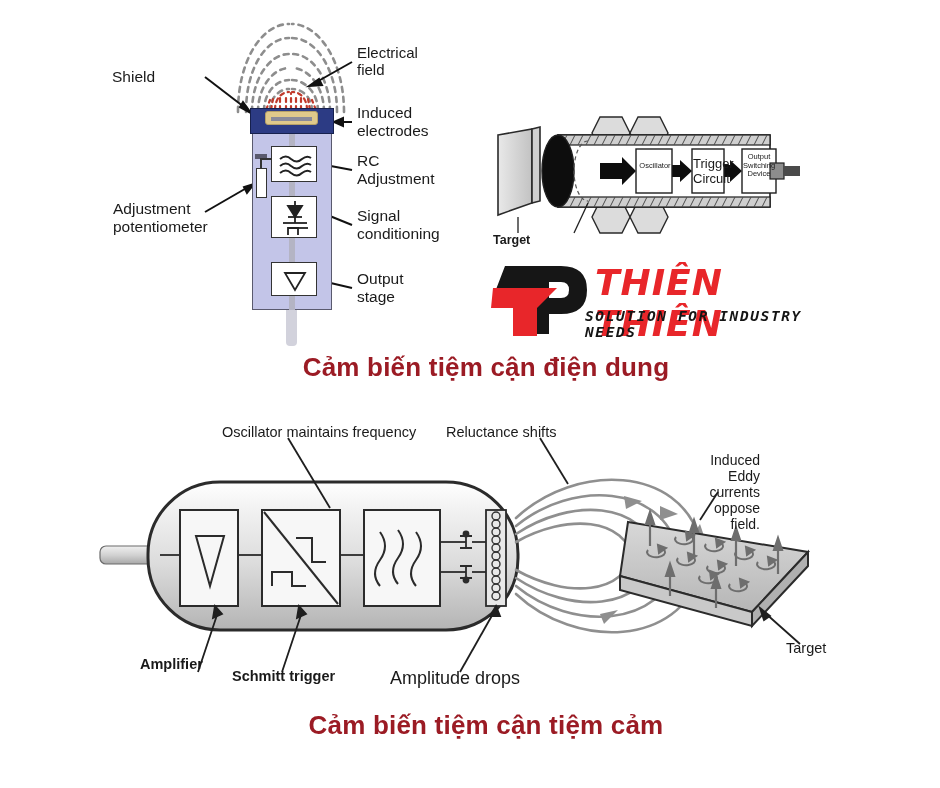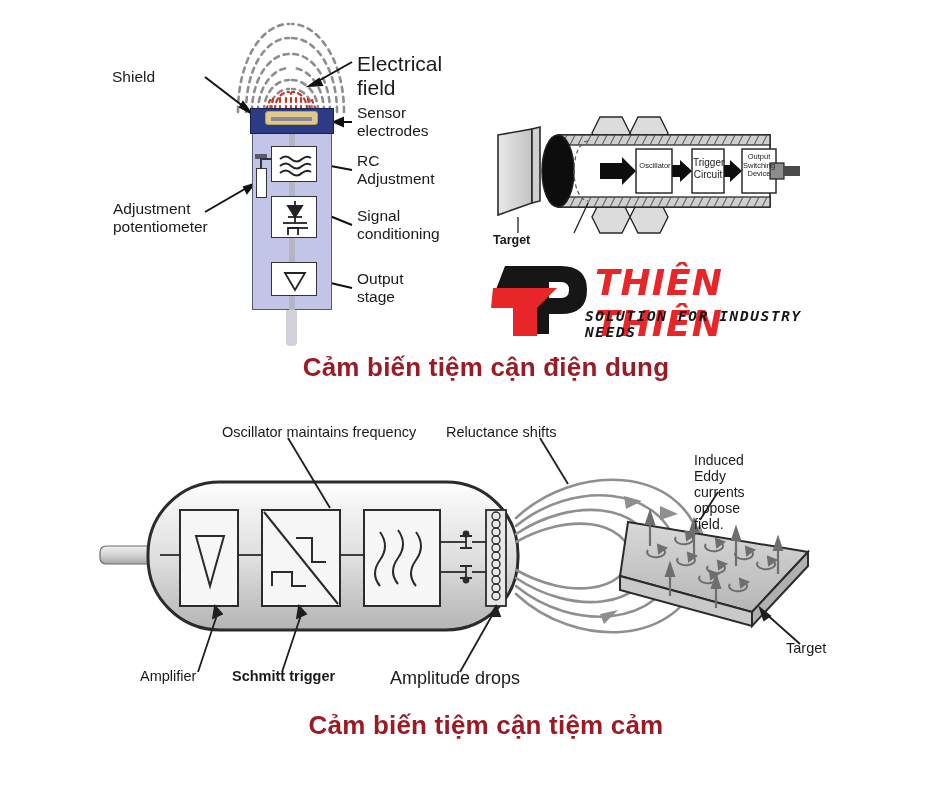--- a/index.html
+++ b/index.html
@@ -179,23 +179,23 @@
     </svg>
   </div>
 
   <div class="cap-block" style="left:271px;top:262px;width:46px;height:34px;">
     <svg width="46" height="34">
       <polygon points="13,10 33,10 23,27" fill="none" stroke="#222" stroke-width="1.8"></polygon>
     </svg>
   </div>
 
   <div class="lbl" style="left:112px;top:68px;font-size:15.5px;">Shield</div>
-  <div class="lbl" style="left:357px;top:52px;font-size:21px;">Electrical
+  <div class="lbl" style="left:357px;top:44px;font-size:15px;">Electrical
 field</div>
-  <div class="lbl" style="left:357px;top:104px;font-size:15.5px;">Sensor
+  <div class="lbl" style="left:357px;top:104px;font-size:15.5px;">Induced
 electrodes</div>
   <div class="lbl" style="left:357px;top:152px;font-size:15.5px;">RC
 Adjustment</div>
   <div class="lbl" style="left:357px;top:207px;font-size:15.5px;">Signal
 conditioning</div>
   <div class="lbl" style="left:357px;top:270px;font-size:15.5px;">Output
 stage</div>
   <div class="lbl" style="left:113px;top:200px;font-size:15.5px;">Adjustment
 potentiometer</div>
 </div>
@@ -307,21 +307,21 @@
     <g stroke="#1f1f1f" stroke-width="1.3" fill="none">
       <line x1="48" y1="112" x2="48" y2="128"></line>
       <line x1="118" y1="98" x2="104" y2="128"></line>
     </g>
   </svg>
 
   <div class="lbl" style="left:23px;top:128px;font-size:12.5px;font-weight:bold;">Target</div>
   <div class="lbl" style="left:82px;top:128px;font-size:12.5px;font-weight:bold;margin-top:38px;">Plate</div>
 
   <div class="lbl" style="left:169px;top:57px;width:32px;font-size:7.5px;text-align:center;">Oscillator</div>
-  <div class="lbl" style="left:223px;top:52px;width:30px;font-size:10px;text-align:center;">Trigger
+  <div class="lbl" style="left:223px;top:52px;width:30px;font-size:13px;text-align:center;">Trigger
 Circuit</div>
   <div class="lbl" style="left:273px;top:48px;width:32px;font-size:7.5px;text-align:center;">Output
 Switching
 Device</div>
 </div>
 
 <div id="logo">
   <svg width="105" height="80" style="position:absolute;left:0;top:2px;">
 
     <path d="M18 8 L74 8 Q100 8 100 32 Q100 56 74 56 L62 56 L62 76 L34 76 L34 34 L8 34 Z" fill="#161616"></path>
@@ -484,22 +484,22 @@
       <line x1="460" y1="272" x2="494" y2="212"></line>
       <polygon points="496,206 490,216 500,216"></polygon>
       <line x1="800" y1="244" x2="764" y2="212"></line>
       <polygon points="760,208 770,216 764,220"></polygon>
       <line x1="718" y1="92" x2="700" y2="120"></line>
     </g>
   </svg>
 
   <div class="lbl" style="left:222px;top:24px;font-size:14.5px;">Oscillator maintains frequency</div>
   <div class="lbl" style="left:446px;top:24px;font-size:14.5px;">Reluctance shifts</div>
-  <div class="lbl" style="left:694px;top:52px;font-size:14px;">Induced Eddy
+  <div class="lbl" style="left:694px;top:52px;font-size:14px;text-align:right;">Induced Eddy
 currents oppose
 field.</div>
-  <div class="lbl" style="left:140px;top:268px;font-size:14.5px;">Amplifier</div>
+  <div class="lbl" style="left:140px;top:256px;font-size:14.5px;font-weight:bold;">Amplifier</div>
   <div class="lbl" style="left:232px;top:268px;font-size:14.5px;font-weight:bold;">Schmitt trigger</div>
   <div class="lbl" style="left:390px;top:268px;font-size:18px;">Amplitude drops</div>
   <div class="lbl" style="left:786px;top:240px;font-size:14.5px;">Target</div>
 </div>
 
 <div class="caption ind-title">Cảm biến tiệm cận tiệm cảm</div>
 
 </body></html>

